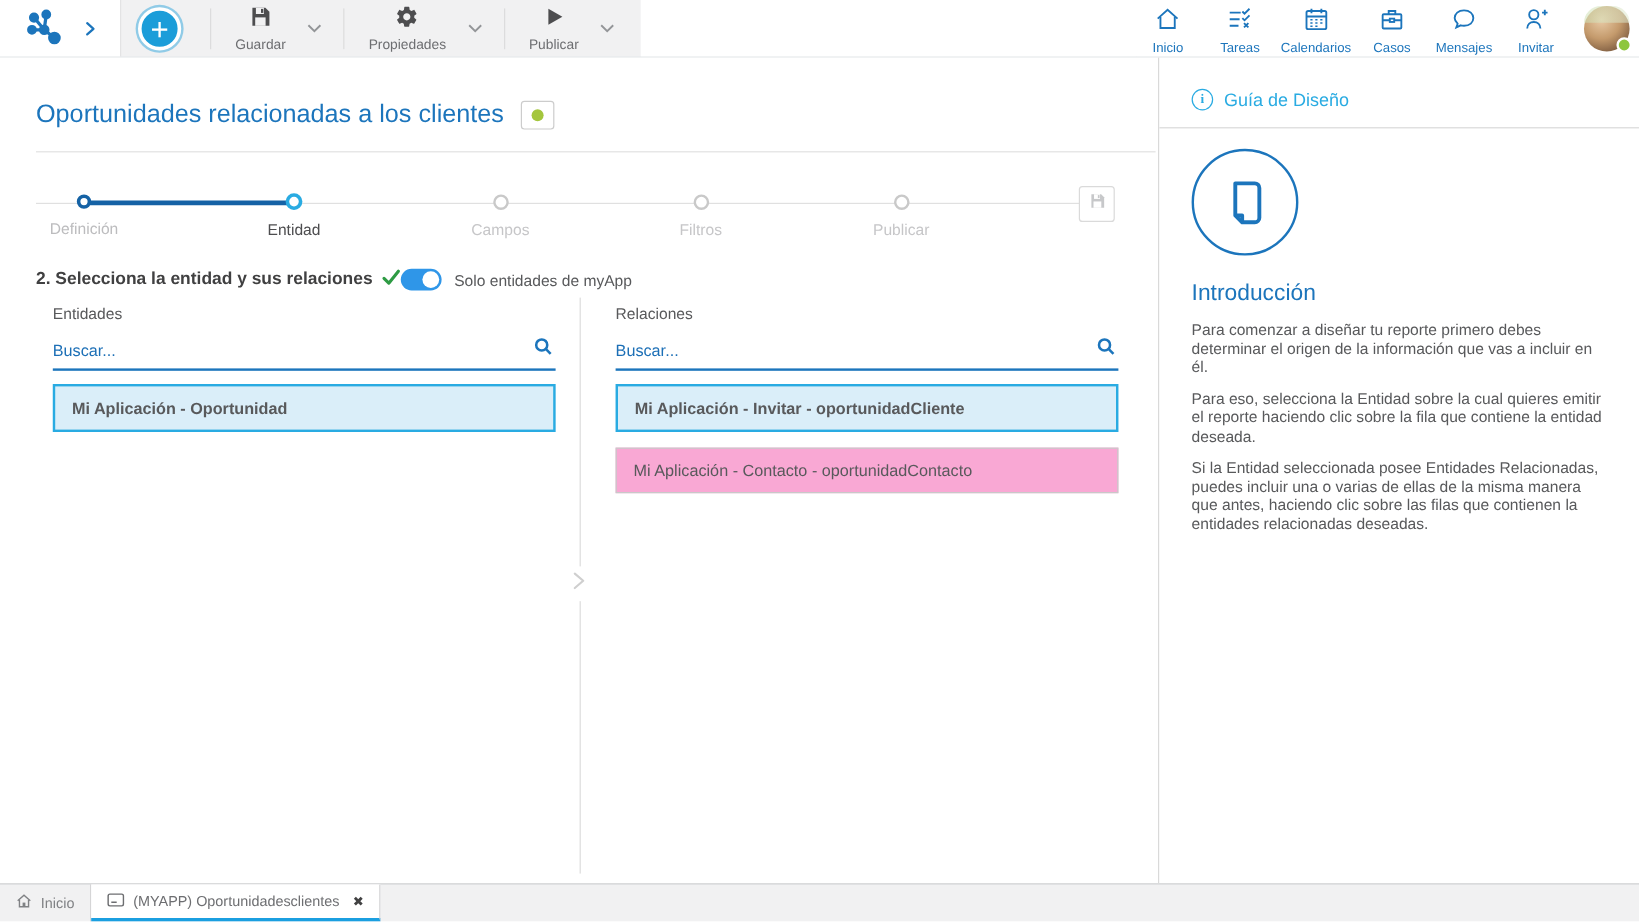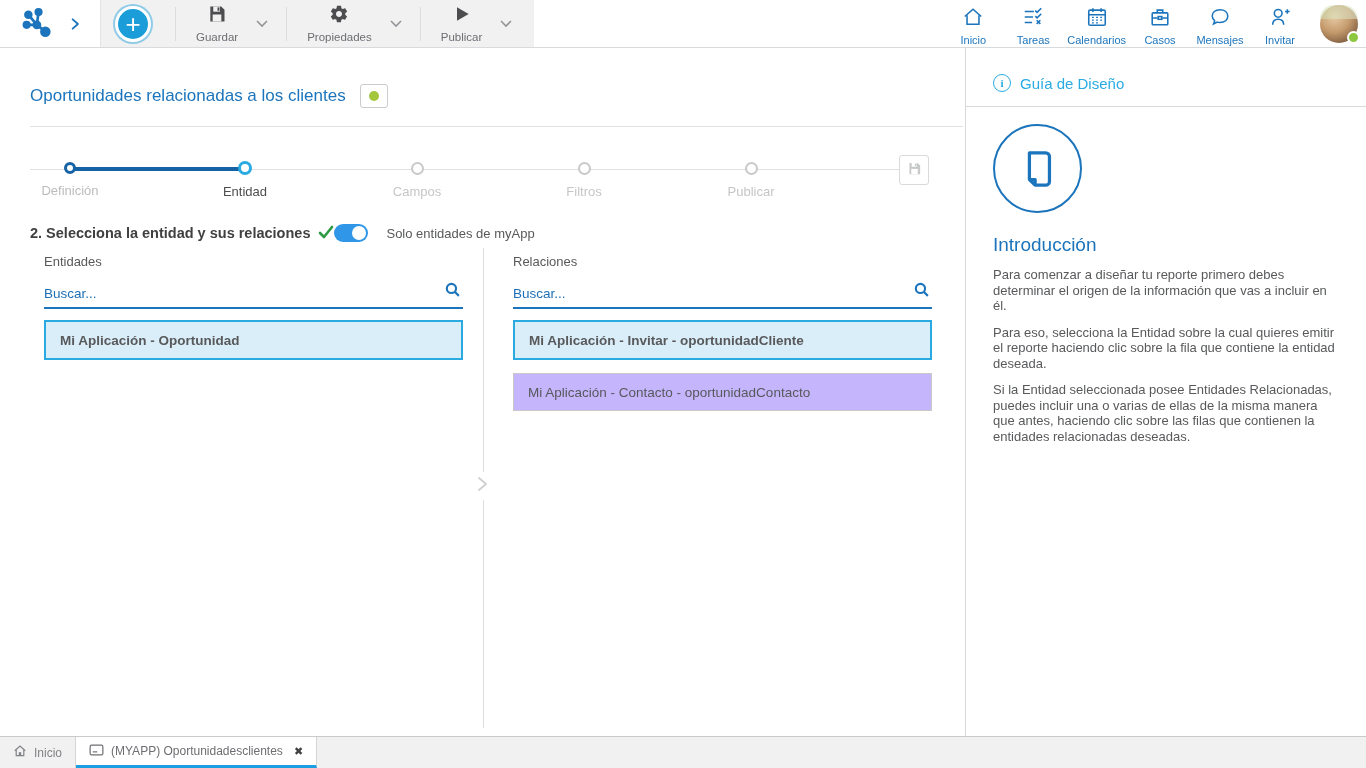--- a/index.html
+++ b/index.html
@@ -30,21 +30,21 @@
   .avatar::before { content:""; position:absolute; left:0; top:0; width:38px; height:14px; border-radius:19px 19px 0 0;
     background:linear-gradient(90deg,#cfe0b4,#dfe8cf); opacity:.55; }
   .presence-dot { position:absolute; right:-2px; bottom:-1px; width:13px; height:13px; border-radius:50%;
     background:#8dc63f; border:2px solid #fff; }
 
   
   .main { display:flex; height:688px; }
   .left-content { position:relative; width:966px; border-right:1px solid #d9d9d9; background:#fff; }
 
   .page-title-row { position:absolute; left:30px; top:36px; display:flex; align-items:center; gap:14px; }
-  .page-title { font-size:17px; color:#1c75bc; }
+  .page-title { font-size:21px; color:#1c75bc; }
   .status-badge { width:28px; height:24px; border:1px solid #ccc; border-radius:3px; background:#fff;
     display:flex; align-items:center; justify-content:center; cursor:pointer; }
   .status-badge .dot { width:10px; height:10px; border-radius:50%; background:#a4c63d; }
 
   .title-hr { position:absolute; left:30px; width:933px; top:78px; border-top:1px solid #e2e2e2; }
 
   
   .stepper { position:absolute; left:30px; top:95px; width:905px; height:72px; }
   .step-line { position:absolute; left:0; right:16px; top:26px; height:1px; background:#e0e0e0; }
   .step-line-active { position:absolute; left:40px; width:177px; top:24px; height:4px; background:#1562a5; border-radius:2px; }
@@ -56,37 +56,37 @@
   .step-label { font-size:13px; margin-top:9px; }
   .step.done .step-label { color:#bcbcbe; }
   .step.current .step-label { color:#4d4d4f; }
   .step.pending .step-label { color:#c6c6c8; }
   .step-save { position:absolute; left:869px; top:12px; width:30px; height:30px; border:1px solid #dadada; border-radius:3px;
     background:#fff; display:flex; align-items:center; justify-content:center; cursor:pointer; }
 
   
   .section-row { position:absolute; left:30px; right:34px; top:176px; display:flex; align-items:center; }
   .section-title { font-size:14.5px; font-weight:bold; color:#404041; display:flex; align-items:center; gap:8px; }
-  .toggle-group { display:flex; align-items:center; gap:18px; }
+  .toggle-group { display:flex; align-items:center; gap:10px; }
   .toggle { width:34px; height:18px; border-radius:9px; background:#2f96e8; position:relative; cursor:pointer; }
   .toggle .knob { position:absolute; right:2px; top:2px; width:14px; height:14px; border-radius:50%; background:#fff; }
   .toggle-label { font-size:13px; color:#58595b; }
 
   
   .panel { position:absolute; top:206px; width:419px; }
   .panel-entidades { left:44px; }
   .panel-relaciones { left:513px; }
   .panel-title { font-size:13px; color:#58595b; }
   .search-row { position:relative; margin-top:15px; border-bottom:2px solid #1c75bc; padding-bottom:5px; }
   .search-row input { border:none; outline:none; width:calc(100% - 34px); font-size:13.5px; color:#1c75bc;
     font-family:"Liberation Sans", sans-serif; background:transparent; }
   .search-row input::placeholder { color:#1c6fb6; opacity:1; }
   .search-icon { position:absolute; right:2px; bottom:5px; cursor:pointer; }
   .panel-list { margin-top:11px; }
-  .panel-item { border:1px solid #c9c9c9; background:#c4b5fd; height:38px; display:flex; align-items:center;
+  .panel-item { border:1px solid #c9c9c9; background:#f9a8d4; height:38px; display:flex; align-items:center;
     padding-left:14px; font-size:13.5px; color:#58595b; margin-bottom:13px; cursor:pointer; }
   .panel-item.selected { border:2px solid #29abe2; background:#daeef9; font-weight:bold; height:40px; }
 
   .panel-divider { position:absolute; left:483px; top:200px; height:480px; width:1px; background:#dddddd; }
   .panel-collapse { position:absolute; left:476px; top:424px; cursor:pointer; background:#fff; padding:4px 0; }
 
   
   .sidebar { width:400px; background:#fff; padding:26px 26px 0 27px; }
   .guide-header { display:flex; align-items:center; gap:9px; }
   .info-icon { width:18px; height:18px; border-radius:50%; border:1.5px solid #29abe2; color:#29abe2; font-size:11px;

